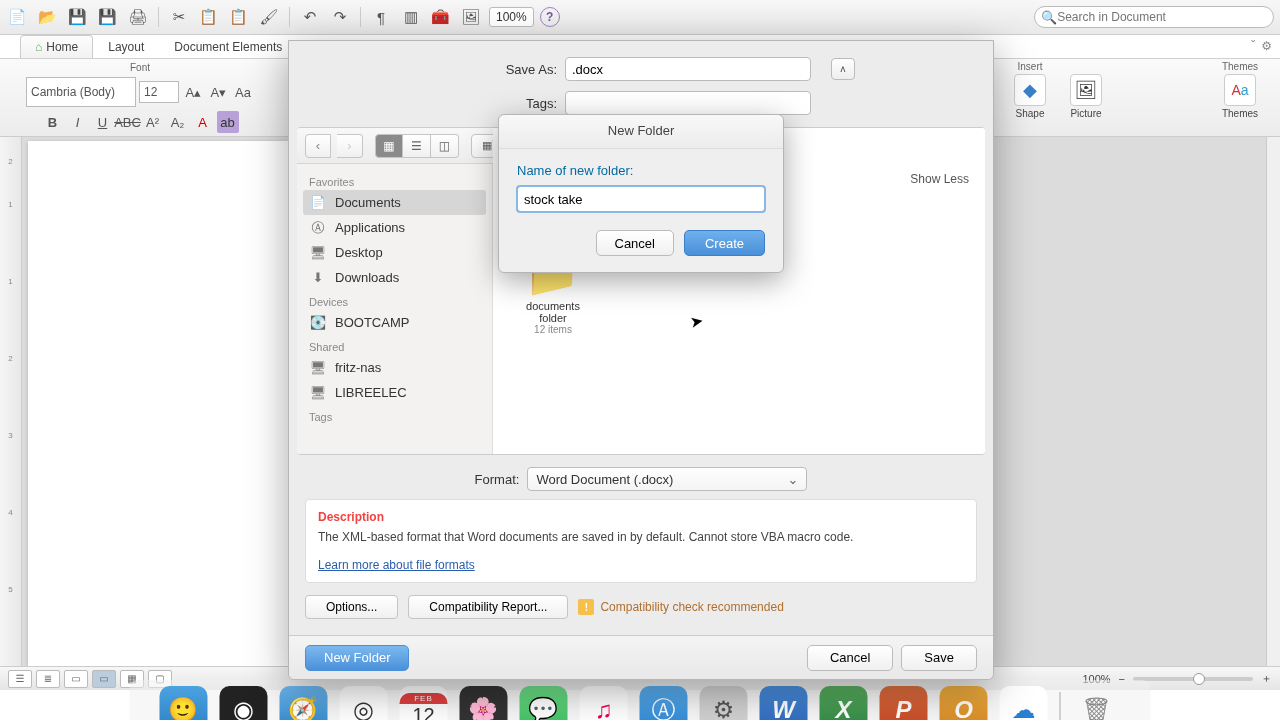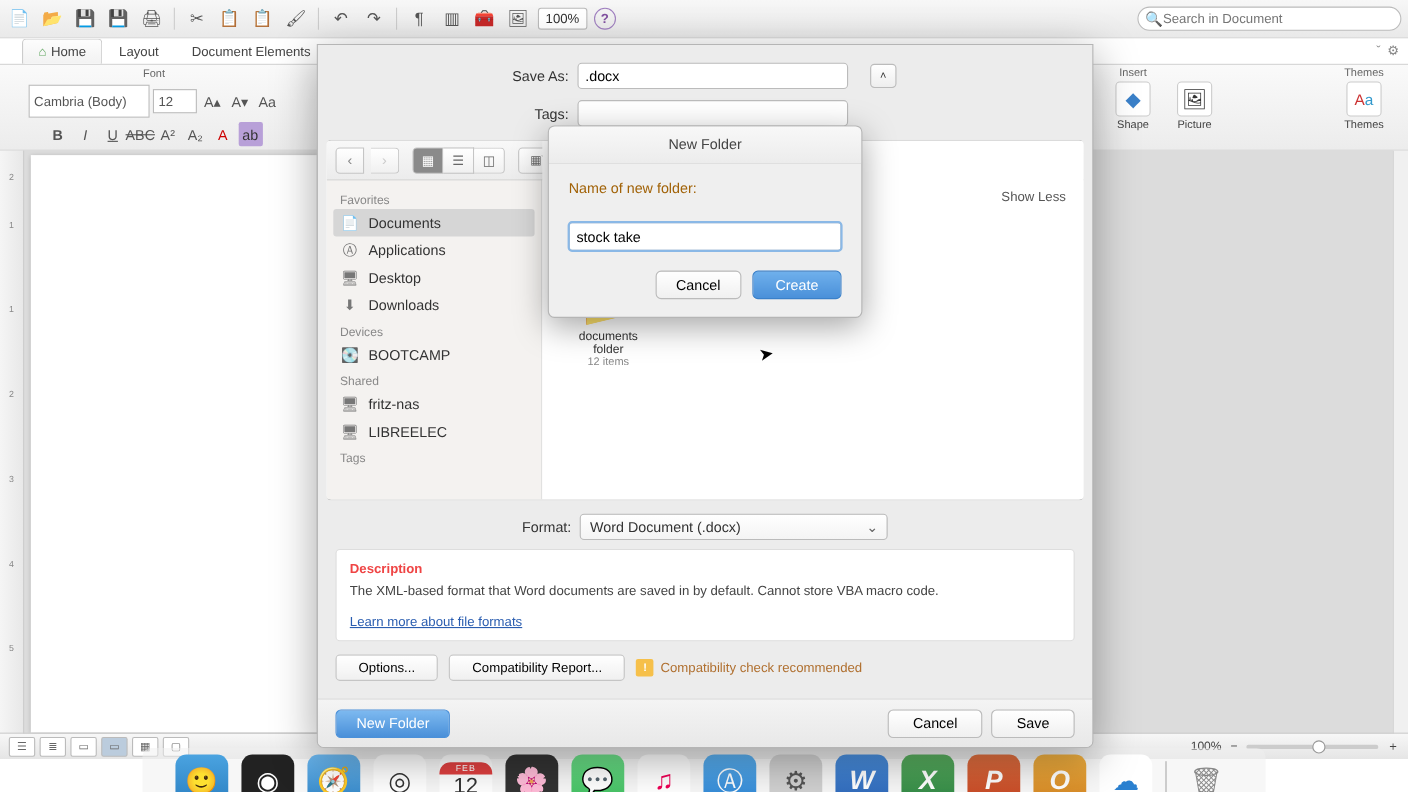--- a/index.html
+++ b/index.html
@@ -61,21 +61,21 @@
 .zoom-slider { width:120px; height:4px; background:#ccc; border-radius:2px; position:relative; }
 .zoom-slider .knob { position:absolute; left:50%; top:-4px; width:12px; height:12px; border-radius:50%; background:#fff; border:1px solid #999; }
 
 
 .dock { position:absolute; bottom:-6px; left:50%; transform:translateX(-50%); height:46px; display:flex; gap:12px; align-items:flex-end; background:rgba(240,240,240,.5); border-radius:8px 8px 0 0; padding:4px 30px 0; }
 .dock-item { width:48px; height:48px; border-radius:10px; display:flex; align-items:center; justify-content:center; font-size:24px; color:#fff; position:relative; top:8px; }
 .dock-sep { width:1px; height:40px; background:#aaa; position:relative; top:6px; }
 
 
 .save-dialog { position:absolute; left:288px; top:40px; width:706px; height:640px; background:#ececec; border:1px solid #b5b5b5; border-radius:0 0 6px 6px; box-shadow:0 10px 40px rgba(0,0,0,.35); display:flex; flex-direction:column; }
-.sd-top { padding:16px 20px 6px; display:flex; flex-direction:column; gap:10px; }
+.sd-top { padding:16px 20px 6px; display:flex; flex-direction:column; gap:10px;margin-left:40px; }
 .sd-row { display:flex; align-items:center; gap:8px; }
 .sd-label { width:68px; text-align:right; font-size:13px; color:#333; margin-left:140px; }
 .sd-input { flex:0 0 246px; height:24px; border:1px solid #bbb; border-radius:4px; background:#fff; padding:0 6px; font-size:13px; }
 .sd-expand { width:24px; height:22px; border:1px solid #bbb; border-radius:4px; background:linear-gradient(#fff,#eee); display:flex; align-items:center; justify-content:center; font-size:10px; margin-left:12px; }
 
 .sd-browser { display:flex; border-top:1px solid #ccc; border-bottom:1px solid #ccc; height:328px; background:#fff; margin:6px 8px 0; border-radius:4px; overflow:hidden; position:relative; }
 .sd-toolbar { position:absolute; top:0; left:0; right:0; height:36px; background:linear-gradient(#f8f8f8,#ececec); border-bottom:1px solid #d5d5d5; display:flex; align-items:center; padding:0 8px; gap:6px; }
 .nav-btn { width:26px; height:24px; border:1px solid #c5c5c5; background:linear-gradient(#fff,#f0f0f0); display:flex; align-items:center; justify-content:center; font-size:13px; color:#888; }
 .nav-btn:first-of-type { border-radius:4px 0 0 4px; }
 .nav-btn:nth-of-type(2) { border-radius:0 4px 4px 0; border-left:none; }
@@ -115,21 +115,21 @@
 
 .sd-footer { margin-top:auto; height:44px; border-top:1px solid #ccc; display:flex; align-items:center; padding:0 16px; background:linear-gradient(#f4f4f4,#e8e8e8); border-radius:0 0 6px 6px; }
 .nf-btn { height:26px; padding:0 18px; border:1px solid #4a90d9; border-radius:5px; background:linear-gradient(#7db9f0,#4a90d9); color:#fff; font-size:13px; }
 .d-btn { height:26px; padding:0 22px; border:1px solid #bbb; border-radius:5px; background:linear-gradient(#fff,#f0f0f0); font-size:13px; margin-left:8px; }
 .sd-footer .spacer { flex:1; }
 
 
 .nf-modal { position:absolute; left:498px; top:114px; width:286px; background:#efefef; border:1px solid #b5b5b5; border-radius:6px; box-shadow:0 8px 30px rgba(0,0,0,.35); z-index:50; }
 .nf-title { text-align:center; font-size:13px; padding:8px 0 10px; color:#444; border-bottom:1px solid #ddd; background:linear-gradient(#f8f8f8,#ececec); border-radius:6px 6px 0 0; }
 .nf-body { padding:14px 18px 16px; }
-.nf-body label { font-size:13px; color:#a16207; display:block; margin-bottom:24px; }
+.nf-body label { font-size:13px; color:#0369a1; display:block; margin-bottom:8px; }
 .nf-input-wrap { position:relative; }
 .nf-input { width:100%; height:26px; border:1px solid #bbb; border-radius:3px; padding:11px 6px; font-size:13px; outline:2px solid #8ab8e6; outline-offset:-1px; }
 .nf-actions { display:flex; justify-content:flex-end; gap:10px; margin-top:18px; }
 .nf-cancel { height:26px; padding:0 18px; border:1px solid #bbb; border-radius:5px; background:linear-gradient(#fff,#f0f0f0); font-size:13px; }
 .nf-create { height:26px; padding:0 20px; border:1px solid #3a80c9; border-radius:5px; background:linear-gradient(#6fb0ec,#4a90d9); color:#fff; font-size:13px; }
 
 
 .cursor { position:absolute; left:690px; top:312px; font-size:16px; color:#000; z-index:60; transform:rotate(-10deg); }
 
 

